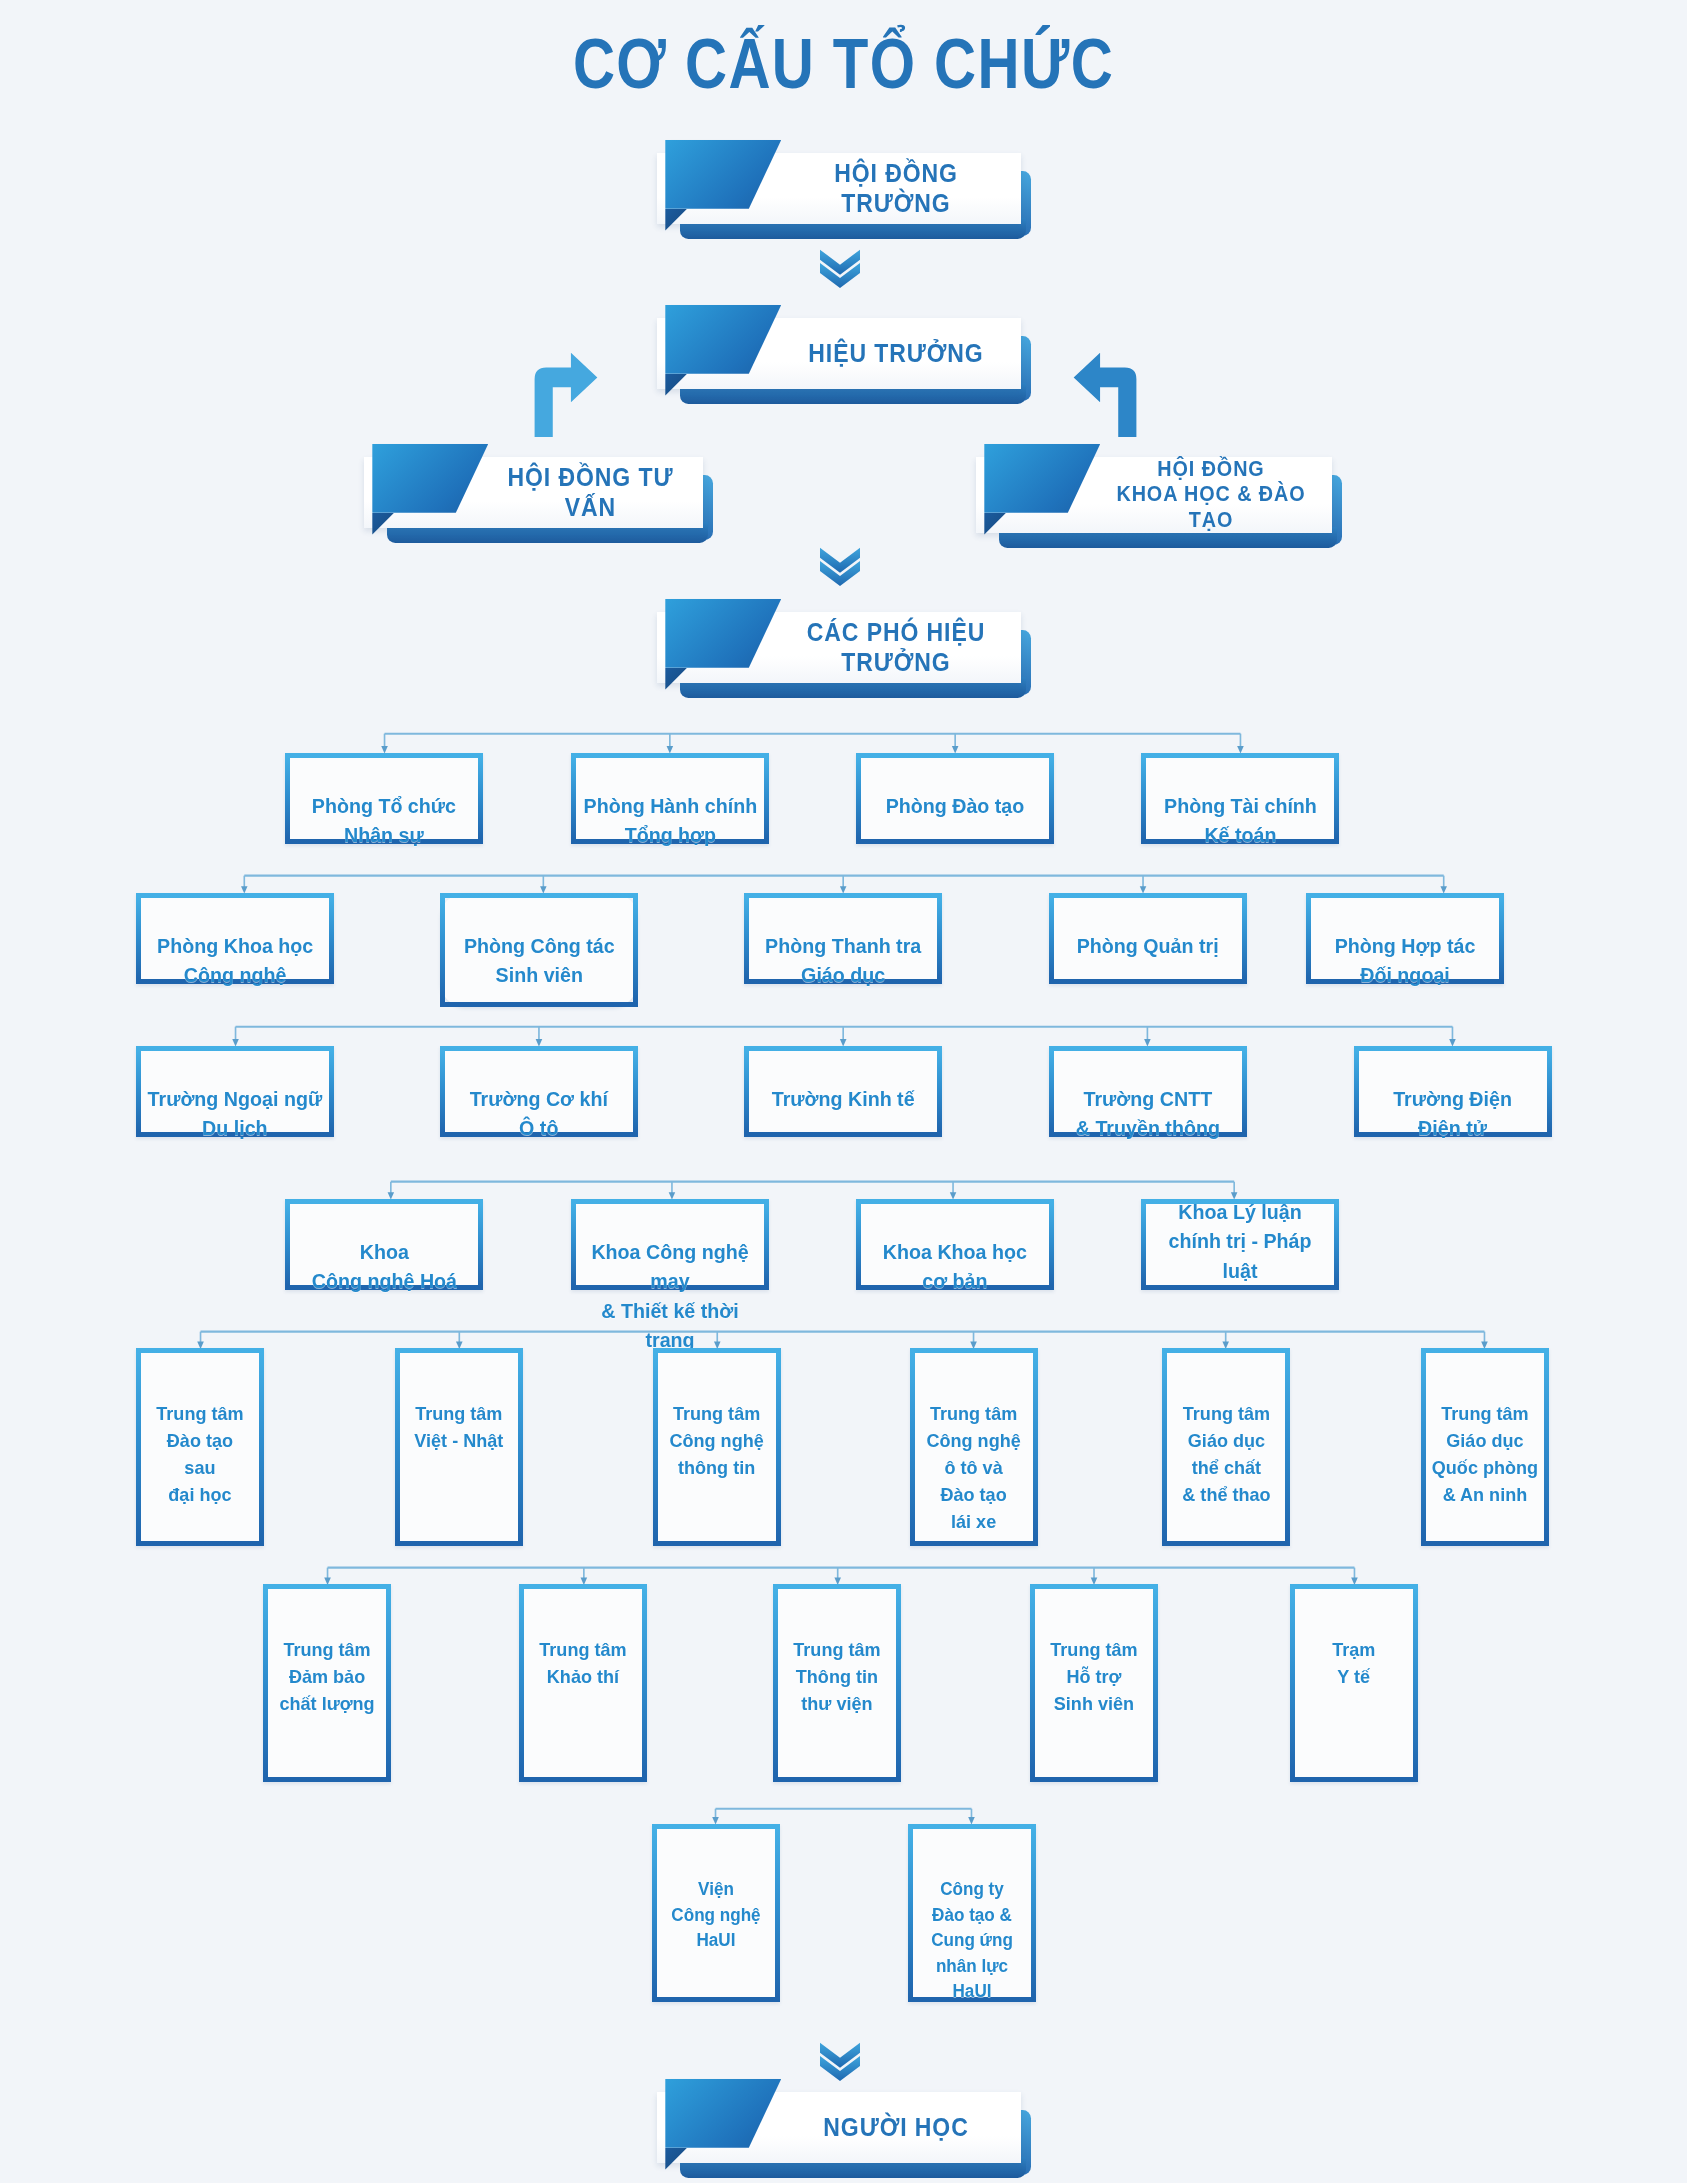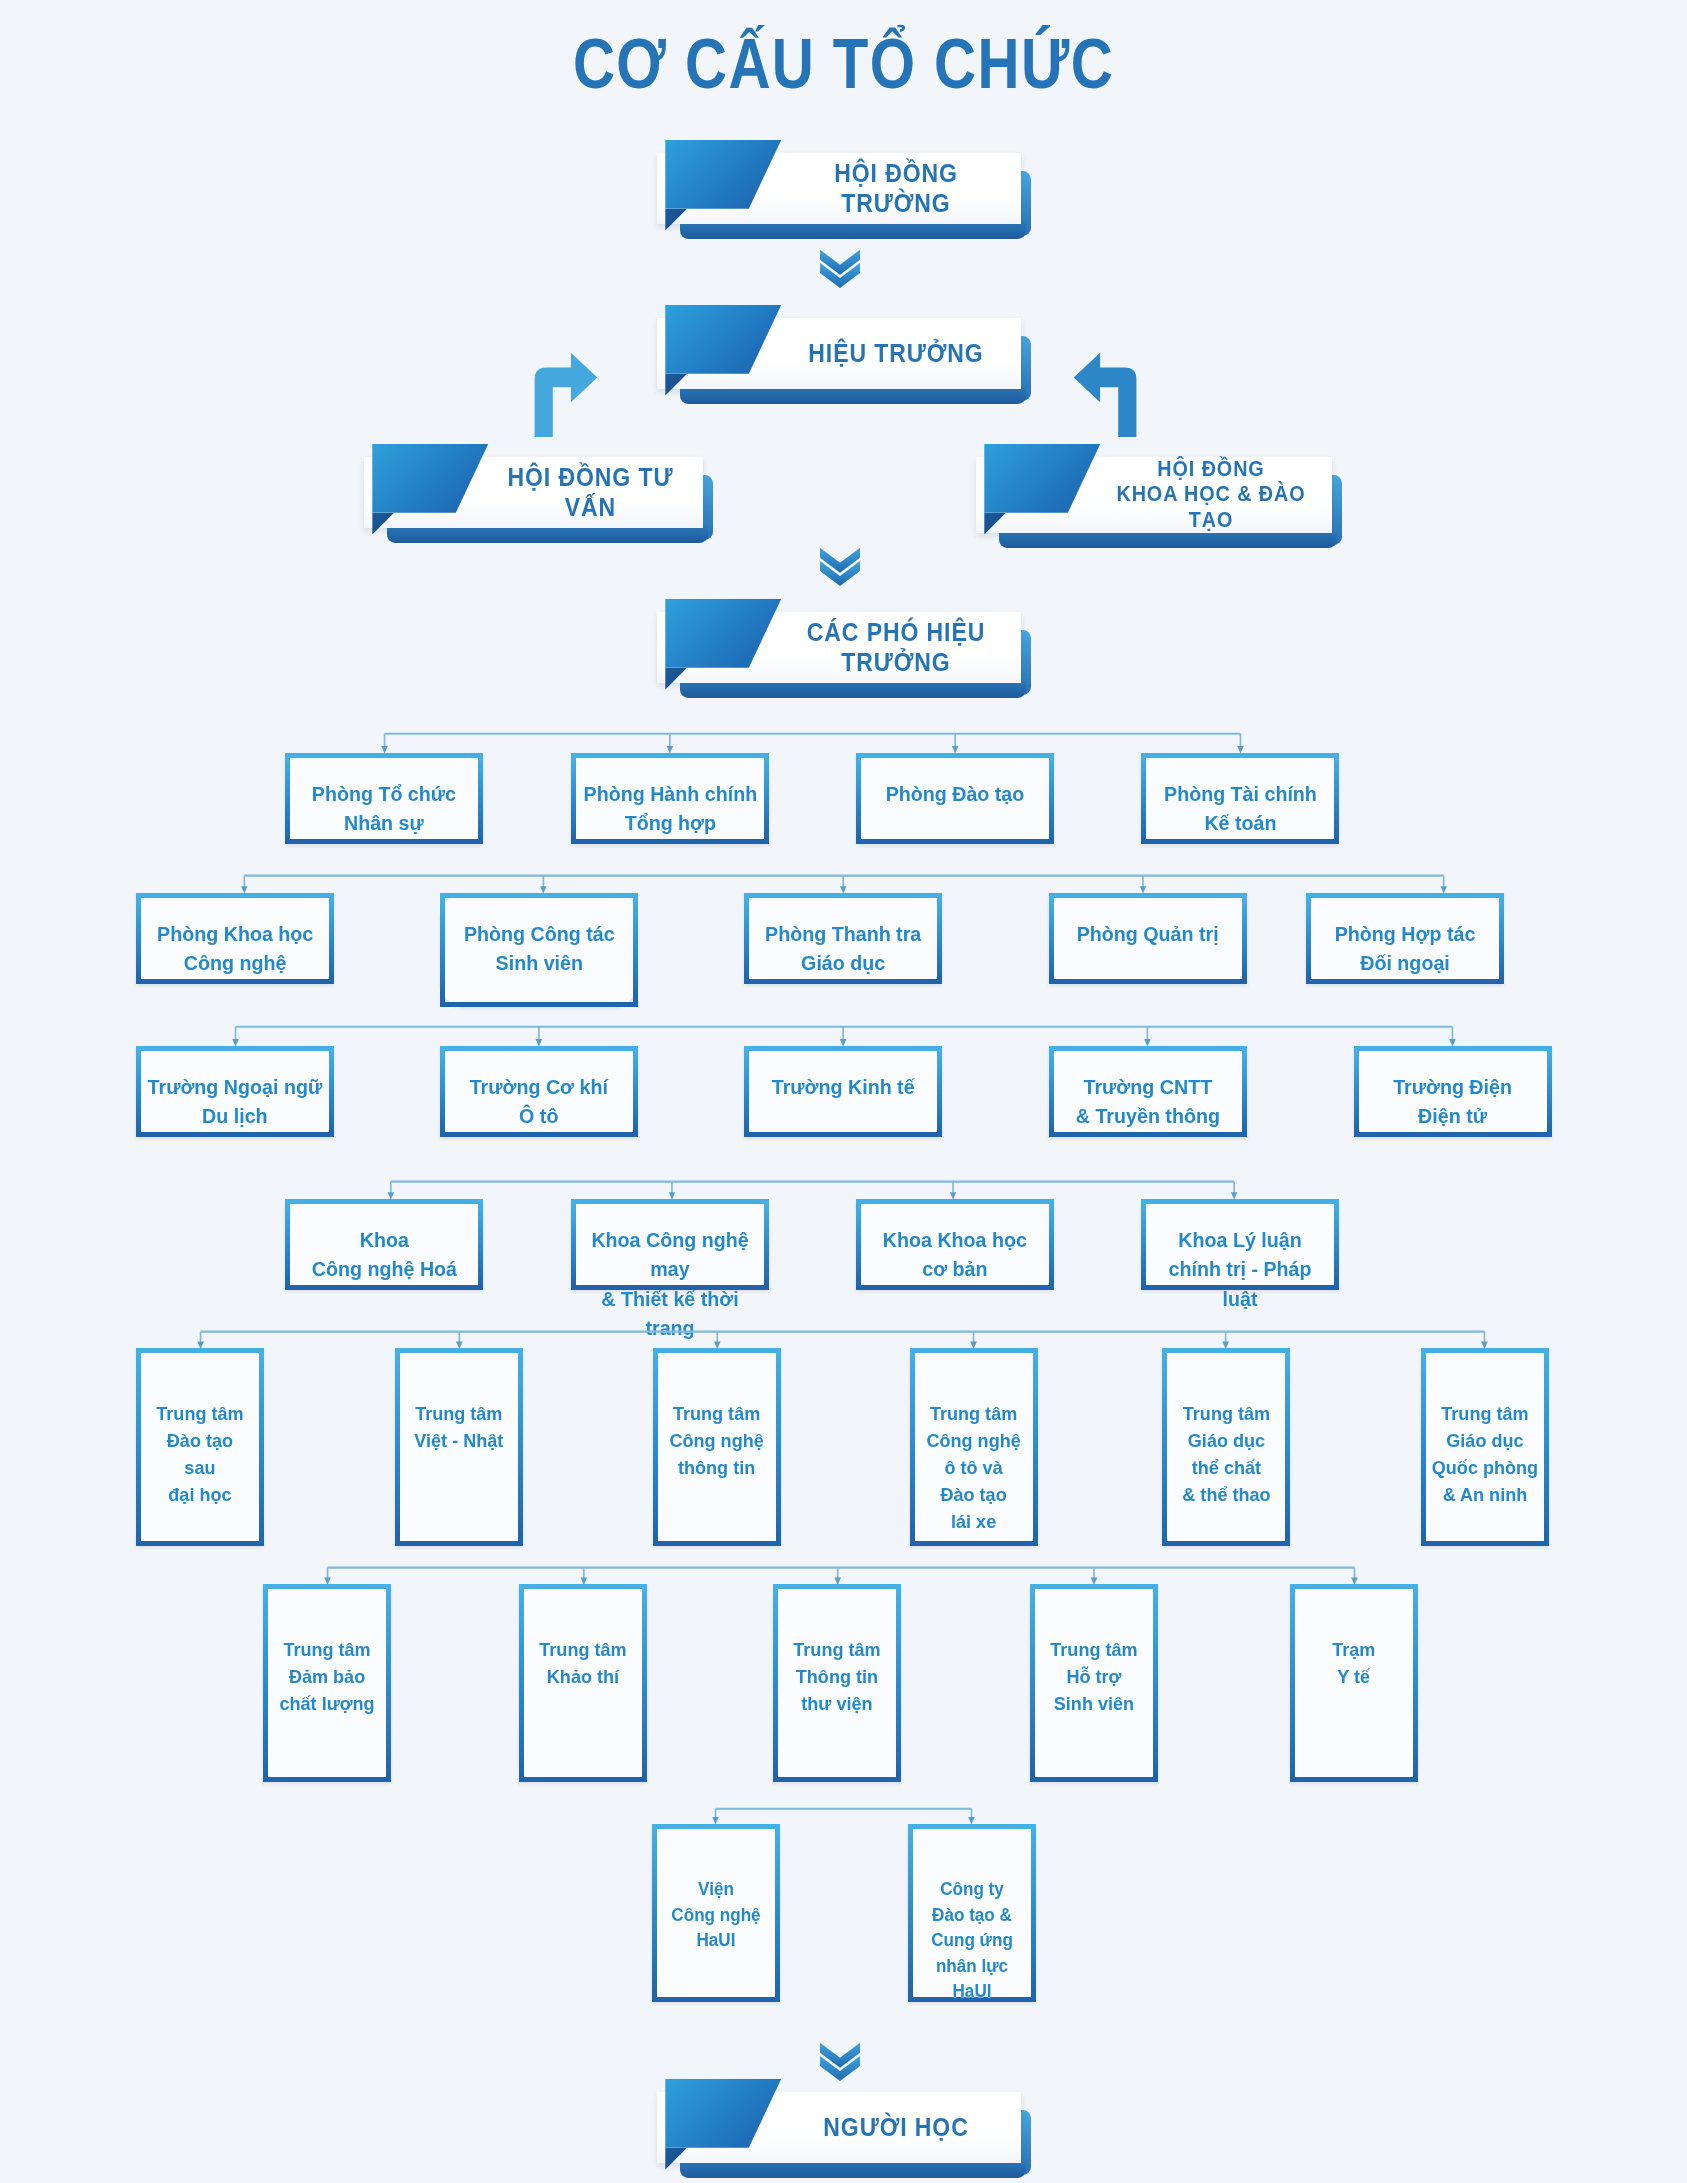--- a/index.html
+++ b/index.html
@@ -116,21 +116,21 @@
   
   .node {
     position: absolute;
     background: #fbfcfd;
     border-style: solid;
     border-width: 5.8px;
     border-image: linear-gradient(180deg,#44b0e6 0%,#2f8fd0 45%,#1f64ad 100%) 1;
     display: flex;
     align-items: flex-start;
     justify-content: center;
-    padding-top: 21px;
+    padding-top: 33px;
     box-shadow: 0 1.7px 3.3px rgba(40,80,130,0.10);
   }
   .node .nlabel {
     display: block;
     text-align: center;
     color: #2489cc;
     font-weight: bold;
     font-size: 20.7px;
     line-height: 1.42;
     white-space: pre-line;
@@ -345,21 +345,21 @@
 Công nghệ Hoá</span>
       </div>
       <div class="node " style="left: 571px; top: 1199px; width: 198px; height: 91px;">
         <span class="nlabel">Khoa Công nghệ may
 &amp; Thiết kế thời trang</span>
       </div>
       <div class="node " style="left: 856px; top: 1199px; width: 198px; height: 91px;">
         <span class="nlabel">Khoa Khoa học
 cơ bản</span>
       </div>
-      <div class="node " style="left: 1141px; top: 1199px; width: 198px; height: 91px;">
+      <div class="node " style="left: 1141px; top: 1199px; width: 198px; height: 91px; align-items: flex-end;">
         <span class="nlabel">Khoa Lý luận
 chính trị - Pháp luật</span>
       </div>
       <div class="bus" style="left: 184px; top: 1330px;">
         <svg width="1317" height="21.5" viewBox="0 0 1593 26">
           <path d="M20 2 H1573" stroke="#7fb8dd" stroke-width="2.5" fill="none"></path>
           <path d="M20 2 V18" stroke="#7fb8dd" stroke-width="2" fill="none"></path>
           <path d="M16 14 L20 23 L24 14 Z" fill="#5a9dcb"></path>
           <path d="M333 2 V18" stroke="#7fb8dd" stroke-width="2" fill="none"></path>
           <path d="M329 14 L333 23 L337 14 Z" fill="#5a9dcb"></path>

